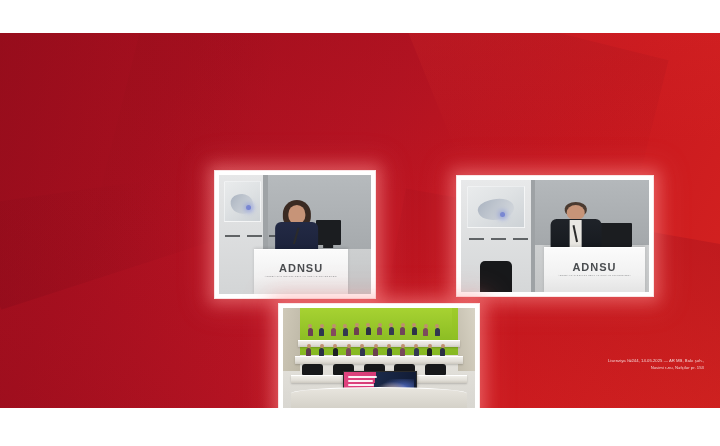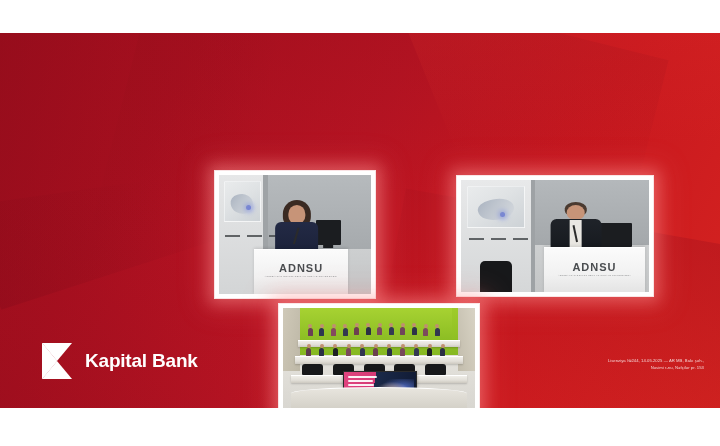--- a/index.html
+++ b/index.html
@@ -474,31 +474,20 @@
             <i style="width:92%"></i>
             <i style="width:70%"></i>
           </div>
           <div class="hands"></div>
         </div>
 
         <div class="desk-front"></div>
       </div>
     </div>
 
-    <div class="brand">
-      <svg class="brand-mark" viewBox="0 0 34 38" aria-hidden="true">
-        <polygon points="2,1 32,1 17,19" fill="#ffffff"></polygon>
-        <polygon points="2,37 32,37 17,19" fill="#ffffff"></polygon>
-        <polygon points="2,1 2,37 17,19" fill="#ffffff"></polygon>
-        <polygon points="32,1 32,37 17,19" fill="#ffffff" opacity="0.0"></polygon>
-        <polygon points="2,1 17,19 2,37" fill="#ffffff"></polygon>
-        <polygon points="32,3 32,35 18.5,19" fill="#ffffff" opacity="0"></polygon>
-      </svg>
-      <div class="brand-name">Kapital Bank</div>
-    </div>
 
     <div class="legal">
       <span>Lisenziya №244, 14.05.2025 — AR MB, Bakı şəh.,</span>
       <span>Nəsimi r-nu, Nəfçilər pr. 153</span>
     </div>
 
   </div>
 
   <div class="margin-band margin-top"></div>
   <div class="margin-band margin-bottom"></div>

